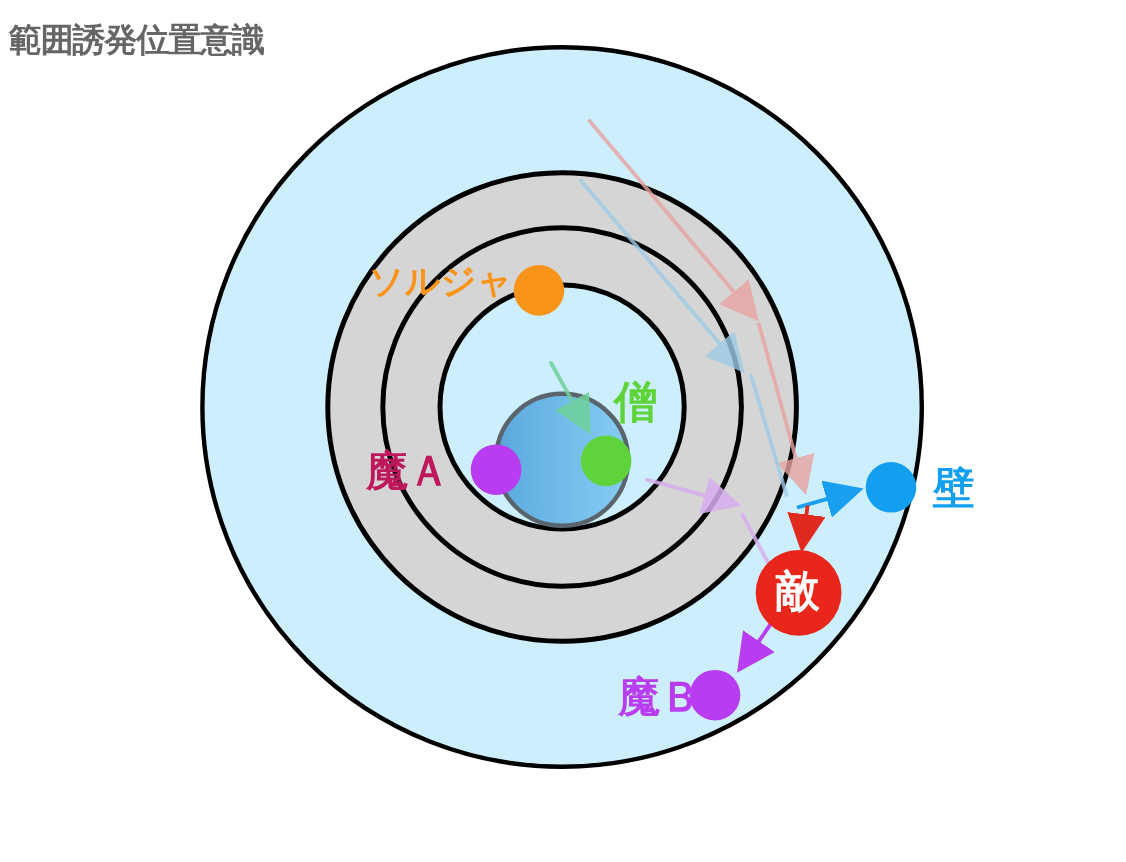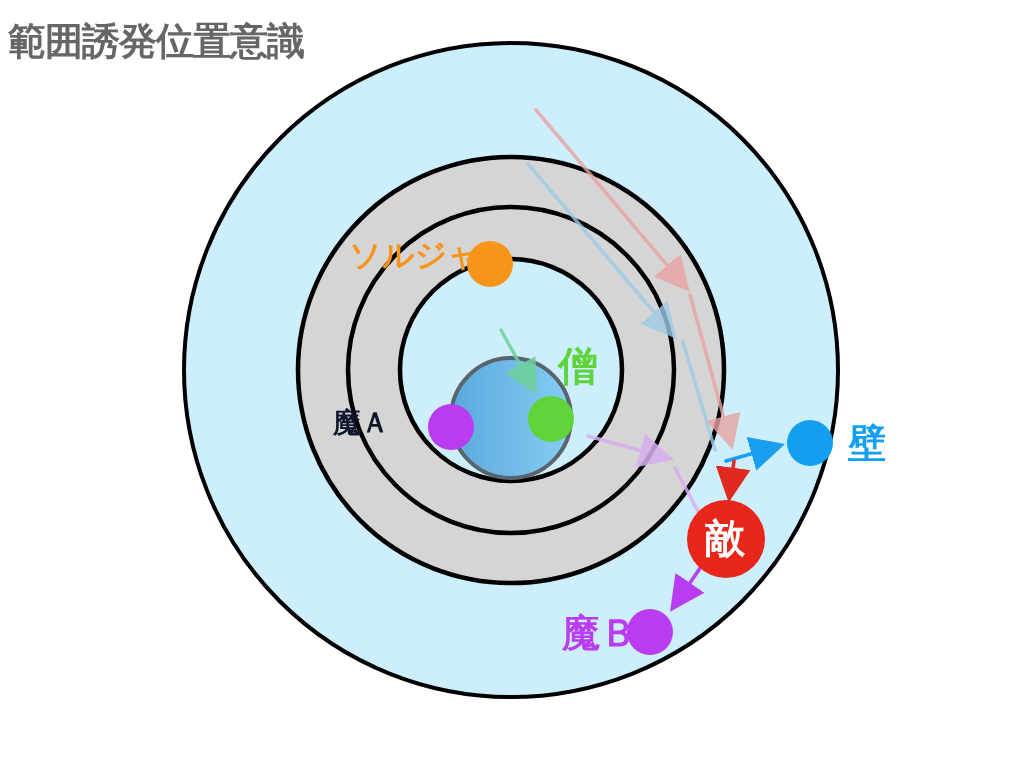--- a/index.html
+++ b/index.html
@@ -1,18 +1,18 @@
 <!DOCTYPE html>
 <html><head>
 <meta charset="utf-8">
 <style>
   html, body { margin: 0; padding: 0; background: #ffffff; }
   body { width: 1024px; height: 784px; position: relative; overflow: hidden;
          font-family: "DejaVu Sans", "Liberation Sans", sans-serif; }
-  .title { position: absolute; left: 8px; top: 22px; font-size: 38px; font-weight: bold;
+  .title { position: absolute; left: 8px; top: 22px; font-size: 30px; font-weight: bold;
            color: #666666; letter-spacing: -1px; line-height: 1; }
   svg { position: absolute; left: 0; top: 0; }
   .lbl { position: absolute; font-weight: bold; line-height: 1; white-space: nowrap; }
 </style>
 </head>
 <body>
 
 <div class="title">範囲誘発位置意識</div>
 
 <svg width="1024" height="784" viewBox="0 0 1024 784">
@@ -69,18 +69,18 @@
   </g>
 
   <circle cx="490" cy="264" r="23" fill="#f89419"></circle>
   <circle cx="551" cy="419" r="23" fill="#5fd43a"></circle>
   <circle cx="451" cy="427" r="23" fill="#b93cf0"></circle>
   <circle cx="810" cy="443" r="23" fill="#139ff0"></circle>
   <circle cx="726" cy="539" r="39" fill="#e8261b"></circle>
   <circle cx="650" cy="632" r="23" fill="#b93cf0"></circle>
 </svg>
 
-<div class="lbl" style="left:349px; top:239px; font-size:32px; color:#f89419; font-weight:bold;">ソルジャ</div>
+<div class="lbl" style="left:335px; top:239px; font-size:32px; color:#f89419; font-weight:bold;">ソルジャ</div>
 <div class="lbl" style="left:558px; top:346px; font-size:40px; color:#5fd43a;">僧</div>
-<div class="lbl" style="left:333px; top:409px; font-size:28px; color:#0f172a;">魔Ａ</div>
+<div class="lbl" style="left:333px; top:409px; font-size:38px; color:#be185d;">魔Ａ</div>
 <div class="lbl" style="left:848px; top:424px; font-size:38px; color:#139ff0;">壁</div>
 <div class="lbl" style="left:705px; top:518px; font-size:40px; color:#ffffff;">敵</div>
 <div class="lbl" style="left:562px; top:614px; font-size:38px; color:#b93cf0;">魔Ｂ</div>
 
 </body></html>

